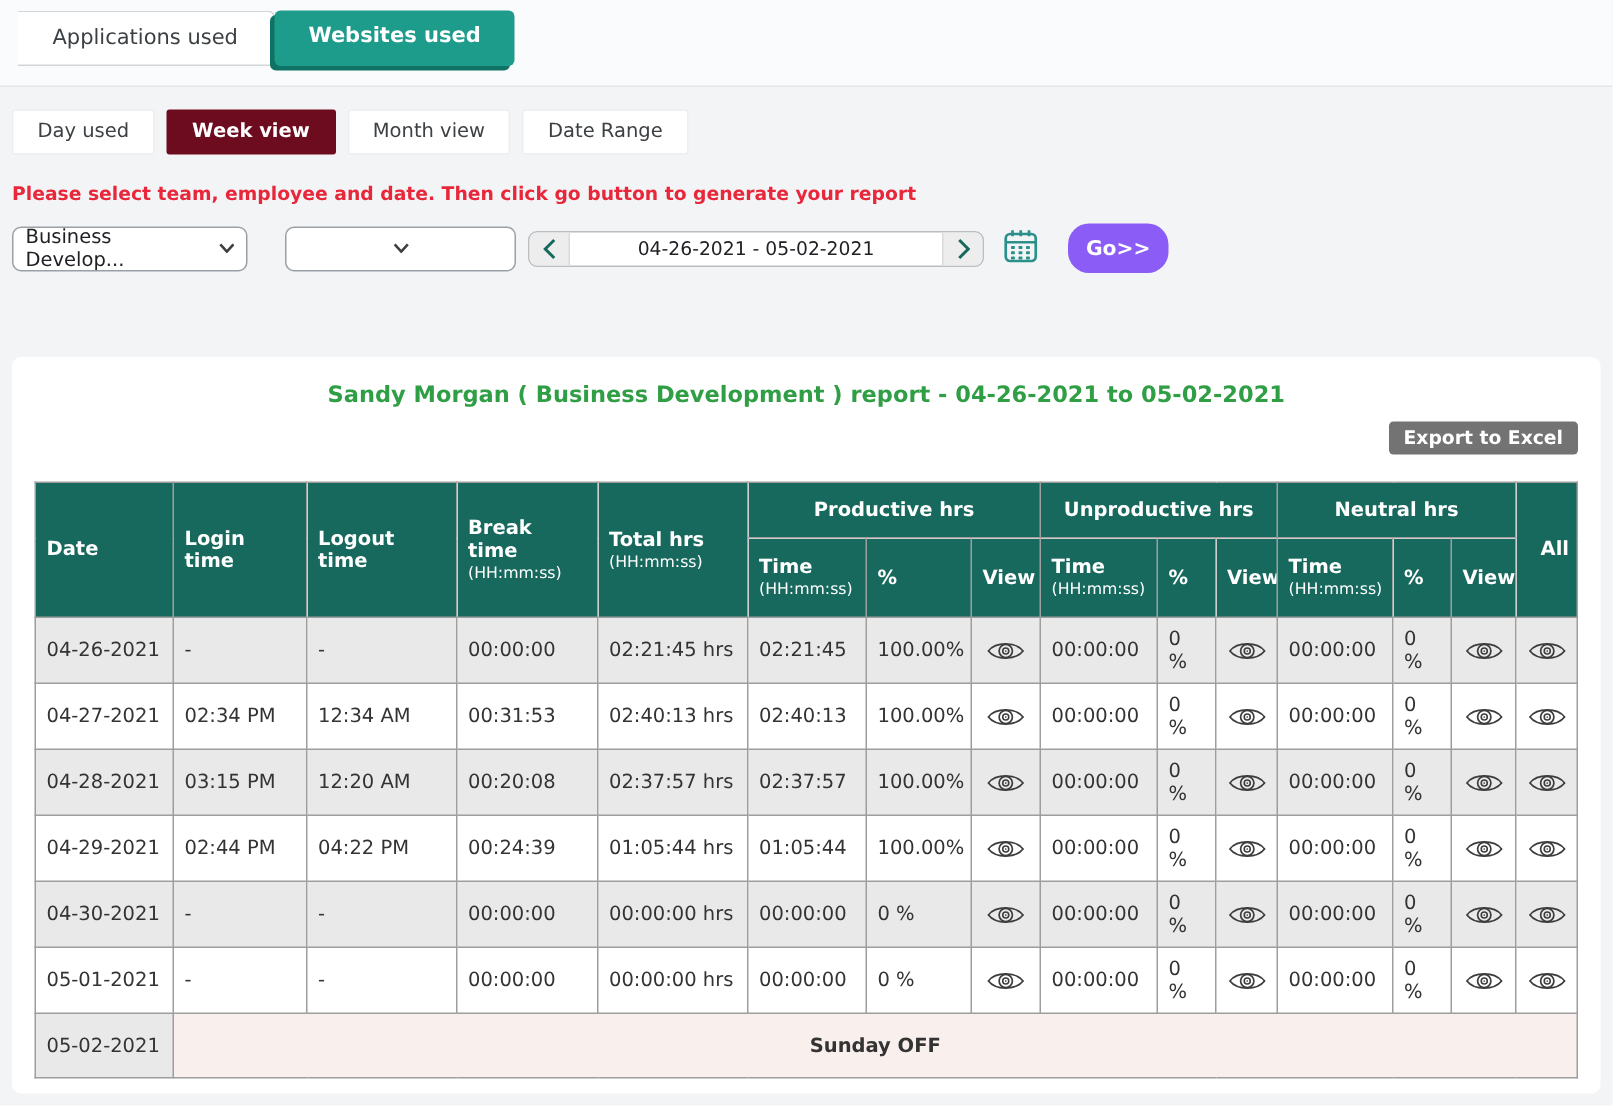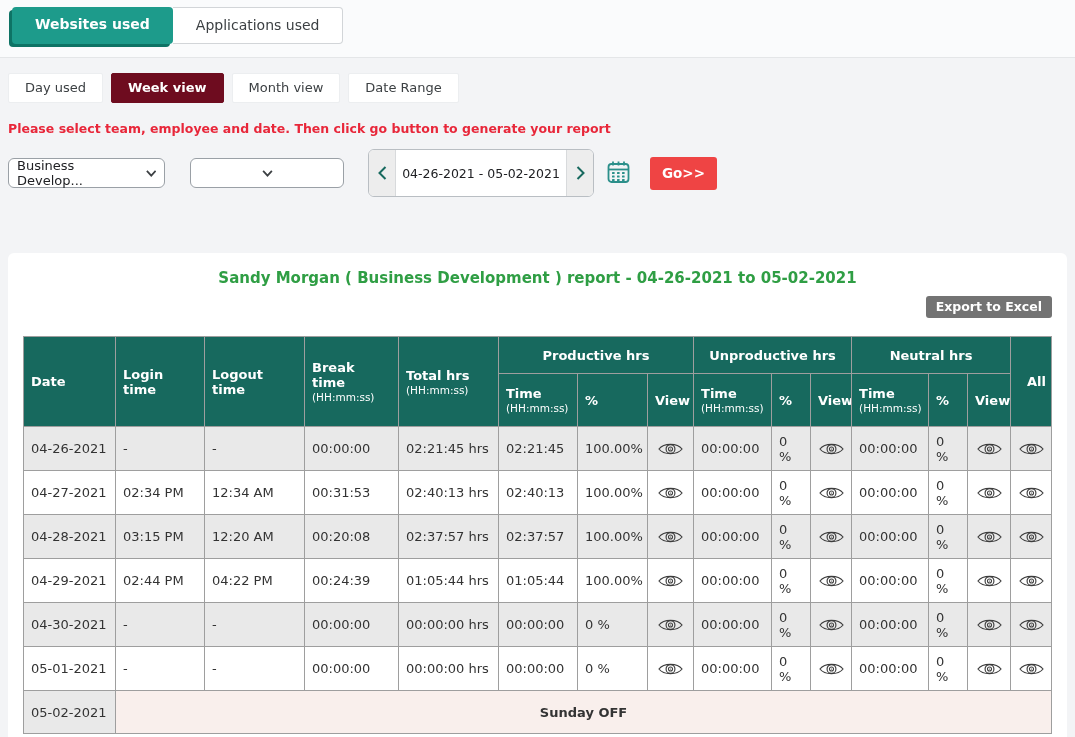--- a/index.html
+++ b/index.html
@@ -38,37 +38,37 @@
   .filters { display:flex; align-items:center; margin:13px 8px 0 8px; }
   .select {
     height:30px; border:1px solid #9aa0a6; border-radius:6px; background:#fff;
     display:flex; align-items:center; justify-content:center; gap:7px;
     font-size:13px; color:#202124; cursor:pointer; padding:0 8px;
   }
   .select.team { width:157px; }
   .select.employee { width:154px; margin-left:25px; }
   .chev-down { width:11px; height:7px; }
   .date-group {
-    margin-left:24px; display:flex; height:48px; background:#fff;
-    border:1px solid #b9bec3; border-radius:6px; overflow:hidden;
+    margin-left:8px; display:flex; height:24px; background:#fff;
+    border:1px solid #b9bec3; border-radius:6px; overflow:hidden;gap:39px;
   }
   .date-nav {
     width:27px; background:#ededed; border:none; display:flex;
     align-items:center; justify-content:center; cursor:pointer; padding:0;
   }
   .date-nav.prev { border-right:1px solid #d8dadc; }
   .date-nav.next { border-left:1px solid #d8dadc; }
   .date-value {
     width:170px; display:flex; align-items:center; justify-content:center;
     font-size:12.5px; color:#202124;
   }
   .calendar-button { margin-left:13px; background:none; border:none; padding:0; cursor:pointer; }
   .go-button {
-    margin-left:20px; background:#ef4444; color:#fff; border:none; cursor:pointer;
-    font-weight:bold; font-size:13.5px; padding:0 12px; height:33px; border-radius:3px;
+    margin-left:20px; background:#8b5cf6; color:#fff; border:none; cursor:pointer;
+    font-weight:bold; font-size:13.5px; padding:0 12px; height:33px; border-radius:14px;
     font-family:inherit;
   }
 
   
   .card { background:#fff; border-radius:6px; margin:56px 8px 0 8px; padding:16px 0 10px 0; }
   .report-title { text-align:center; color:#2f9e44; font-weight:bold; font-size:15px; }
   .export-row { display:flex; justify-content:flex-end; padding:0 15px; margin-top:9px; }
   .export-button {
     background:#737373; color:#fff; border:none; cursor:pointer; font-family:inherit;
     font-size:12.5px; font-weight:bold; padding:4px 10px; height:22px; border-radius:3px;
@@ -99,22 +99,22 @@
   .report-table tbody tr td.off-cell {
     background:#f9efec; text-align:center; font-weight:bold; color:#333;
   }
   .eye { width:25px; height:16px; vertical-align:middle; }
 </style>
 </head>
 <body>
 
 <div class="topbar">
   <div class="tab-group">
+    <div class="tab inactive">Applications used</div>
     <div class="tab active">Websites used</div>
-    <div class="tab inactive">Applications used</div>
   </div>
 </div>
 
 <div class="viewbar">
   <div class="chip">Day used</div>
   <div class="chip active">Week view</div>
   <div class="chip">Month view</div>
   <div class="chip">Date Range</div>
 </div>
 

